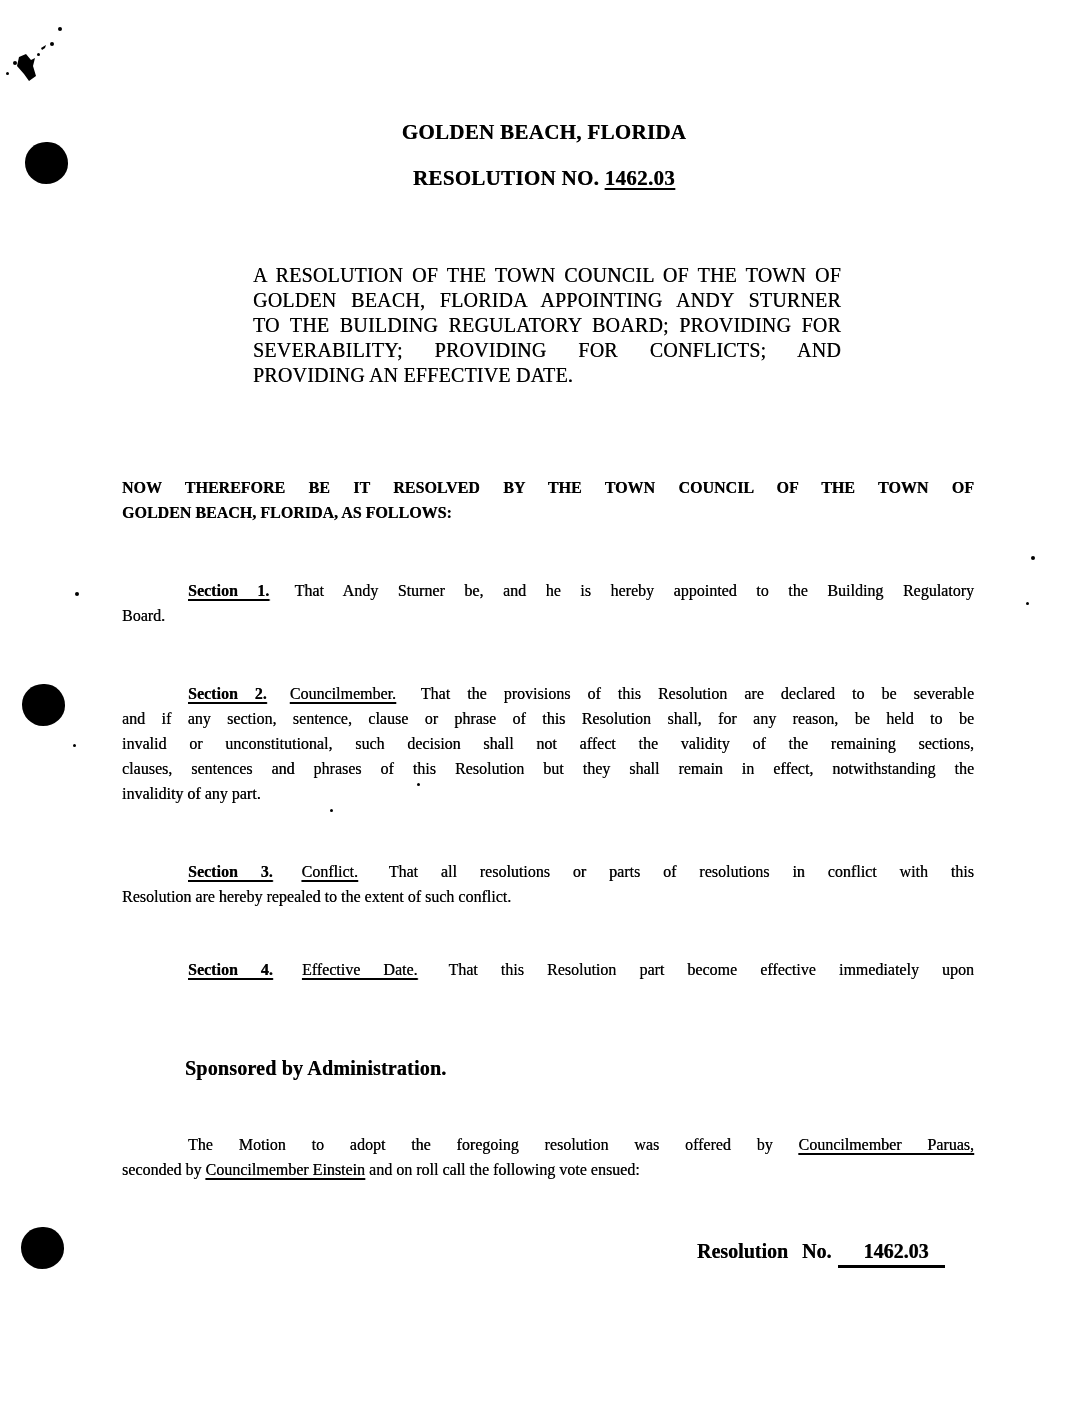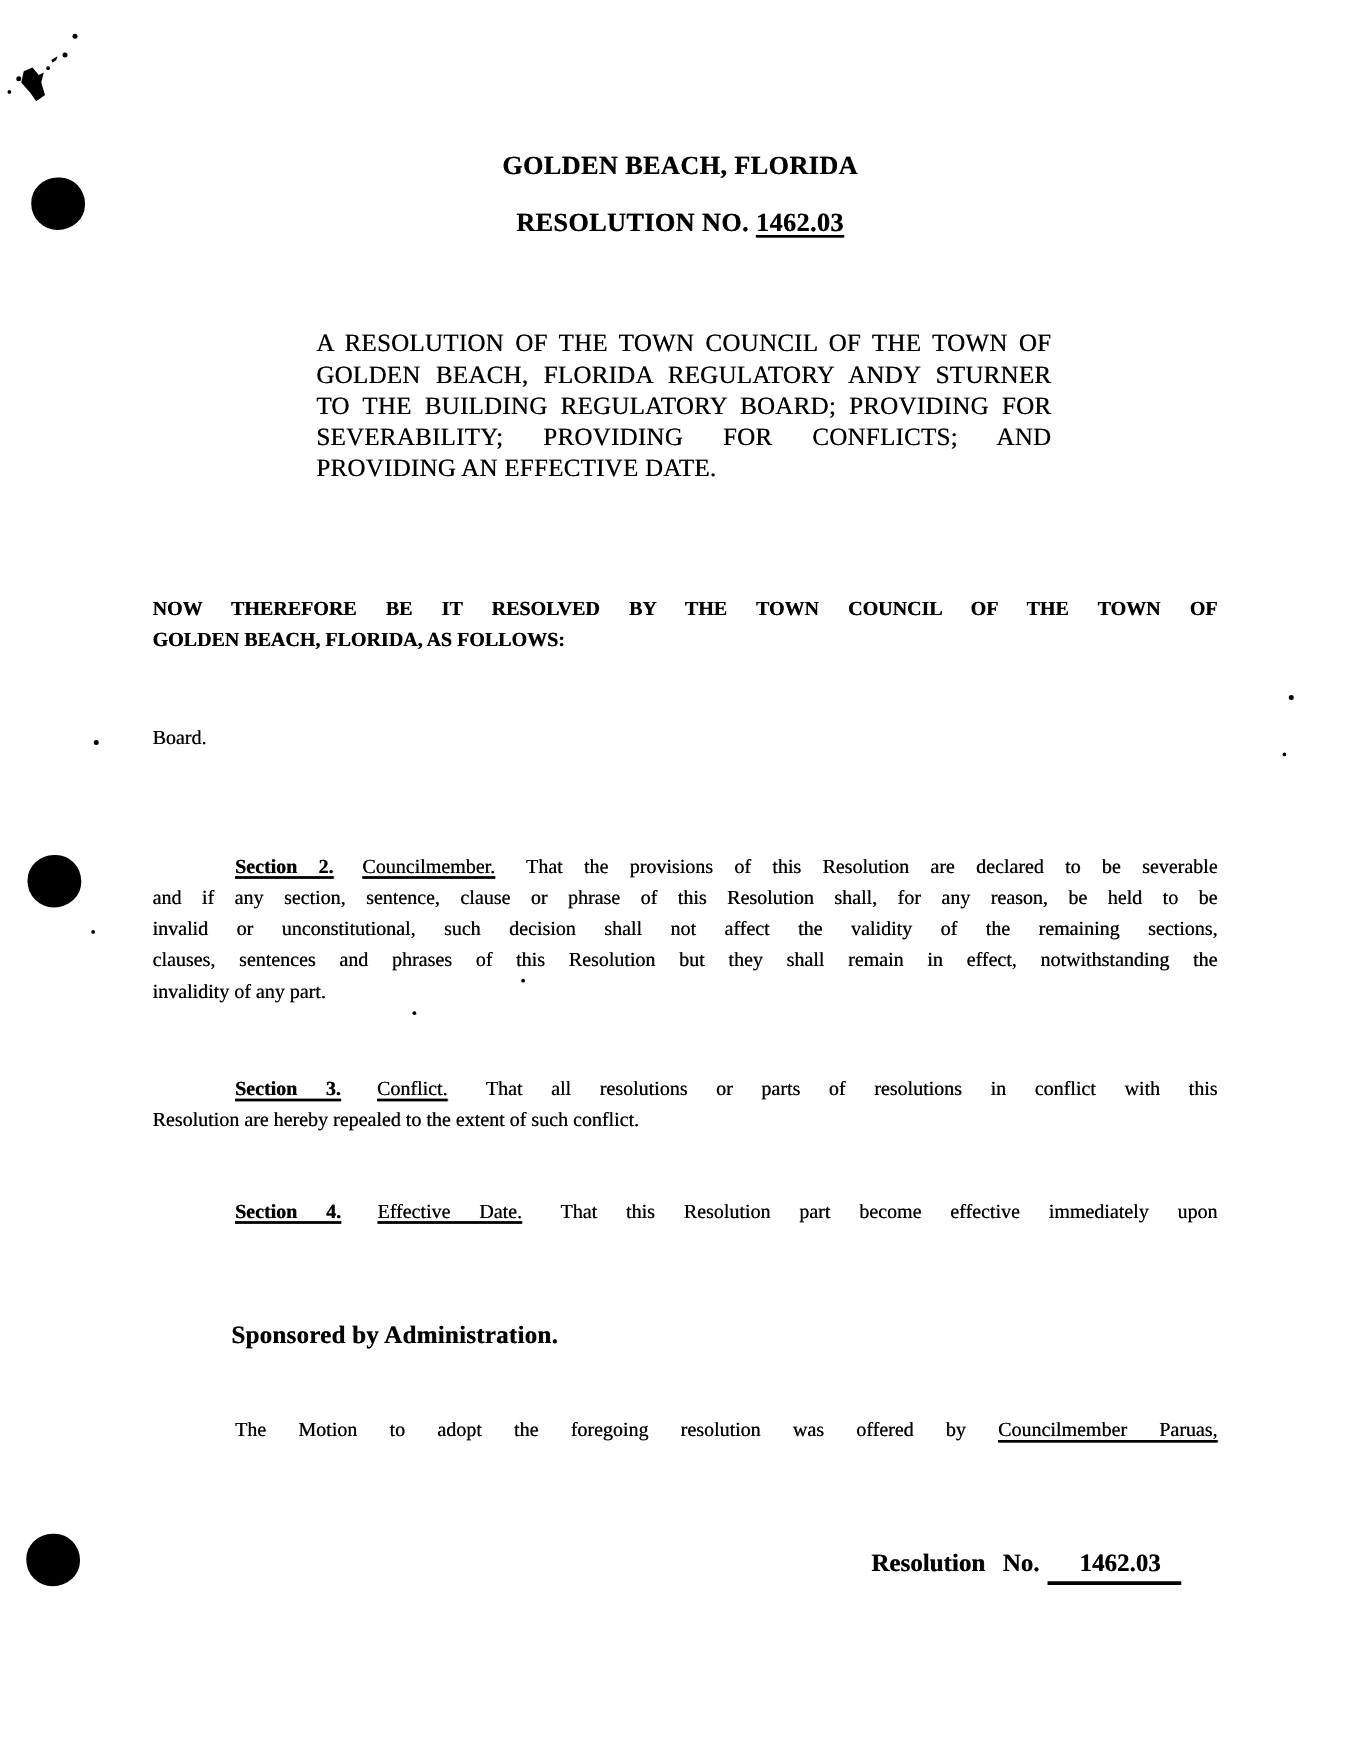--- a/index.html
+++ b/index.html
@@ -58,32 +58,37 @@
   <div class="abs center hdr" style="top:120px;">
     <span>GOLDEN BEACH, FLORIDA</span>
   </div>
   <div class="abs center hdr" style="top:166px;">
     <span>RESOLUTION NO.</span>
     <span class="u">1462.03</span>
   </div>
 
   <div class="abs title-block" style="top:247px;">
     <div class="line caps-line">A RESOLUTION OF THE TOWN COUNCIL OF THE TOWN OF</div>
-    <div class="line caps-line">GOLDEN BEACH, FLORIDA REGULATORY ANDY STURNER</div>
+    <div class="line caps-line">GOLDEN BEACH, FLORIDA APPOINTING ANDY STURNER</div>
     <div class="line caps-line">TO THE BUILDING REGULATORY BOARD; PROVIDING FOR</div>
     <div class="line caps-line">SEVERABILITY; PROVIDING FOR CONFLICTS; AND</div>
     <div class="line last caps-line">PROVIDING AN EFFECTIVE DATE.</div>
   </div>
 
   <div class="abs enact" style="top:475px;">
     <div class="line">NOW THEREFORE BE IT RESOLVED BY THE TOWN COUNCIL OF THE TOWN OF</div>
     <div class="line last">GOLDEN BEACH, FLORIDA, AS FOLLOWS:</div>
   </div>
 
   <div class="abs bodyblock" style="top:578px;">
+    <div class="line fl">
+      <span class="b u sec-head">Section 1.</span>
+      
+      <span>That Andy Sturner be, and he is hereby appointed to the Building Regulatory</span>
+    </div>
     <div class="line last">Board.</div>
   </div>
 
   <div class="abs bodyblock" style="top:681px;">
     <div class="line fl">
       <span class="b u sec-head">Section 2.</span>
       <span class="u sec-sub">Councilmember.</span>
       <span>That the provisions of this Resolution are declared to be severable</span>
     </div>
     <div class="line">and if any section, sentence, clause or phrase of this Resolution shall, for any reason, be held to be</div>
@@ -109,19 +114,24 @@
     </div>
   </div>
 
   <div class="abs sponsor" style="top:1057px;left:185px;">Sponsored by Administration.</div>
 
   <div class="abs bodyblock" style="top:1132px;">
     <div class="line fl">
       <span>The Motion to adopt the foregoing resolution was offered by</span>
       <span class="u">Councilmember Paruas,</span>
     </div>
+    <div class="line last">
+      <span>seconded by</span>
+      <span class="u">Councilmember Einstein</span>
+      <span>and on roll call the following vote ensued:</span>
+    </div>
   </div>
 
   <div class="abs footer" style="top:1240px;left:697px;">
     <span class="f-label">Resolution No.</span><span class="f-blank"><span>1462.03</span></span>
   </div>
 
 </div>
 
 </body></html>

